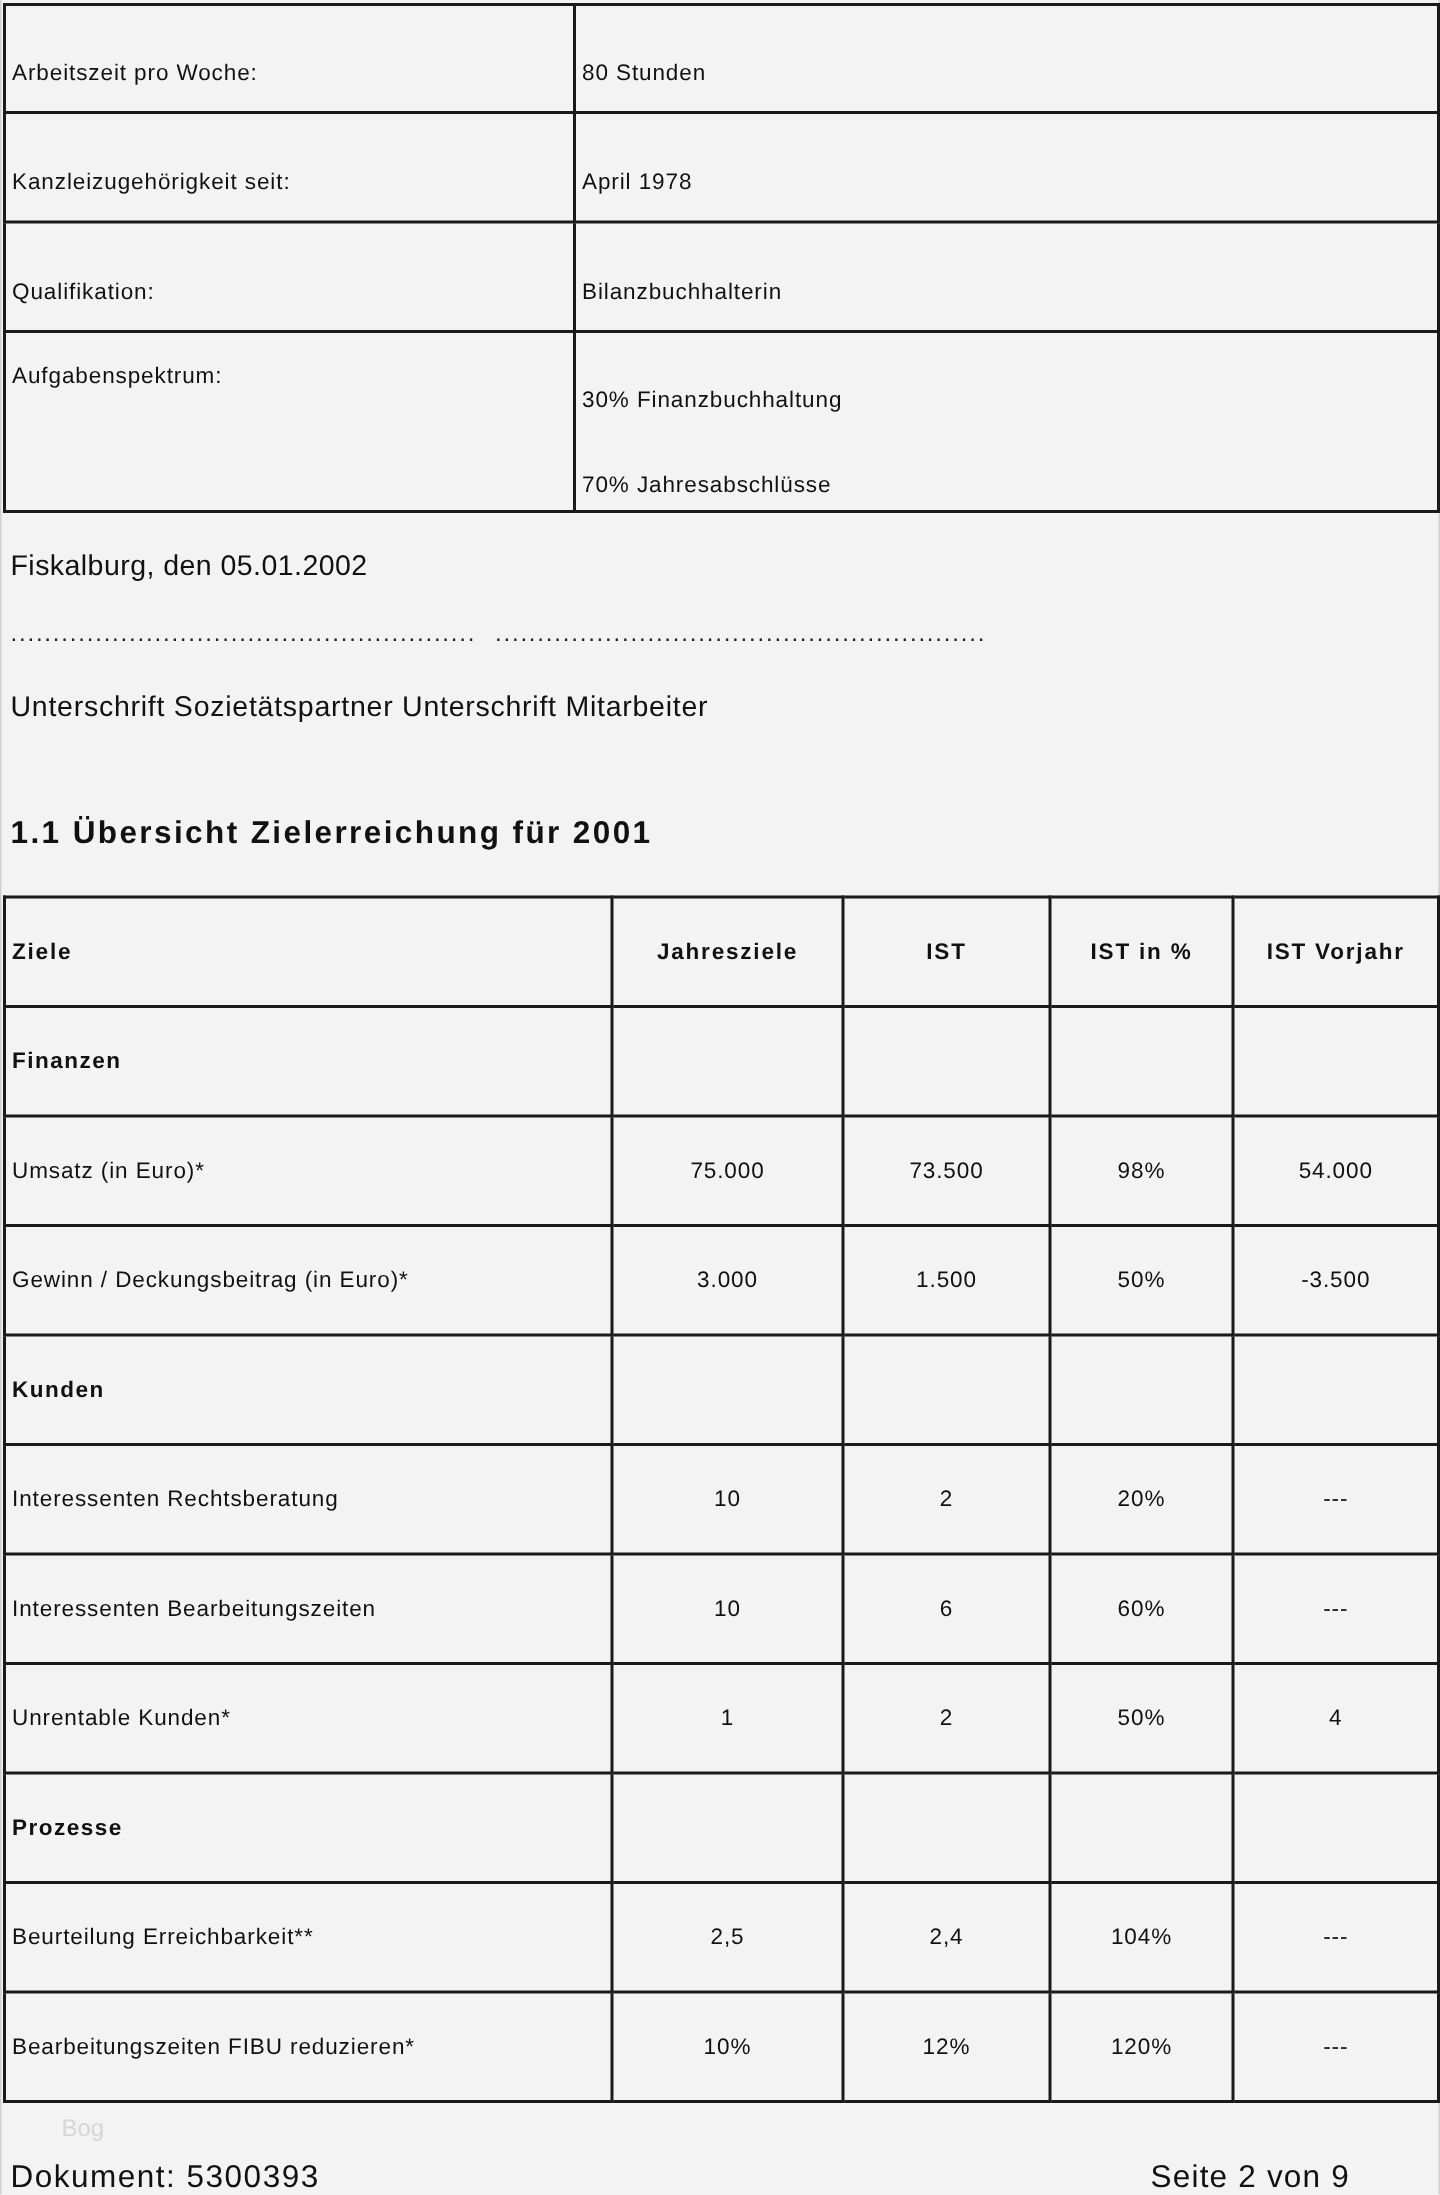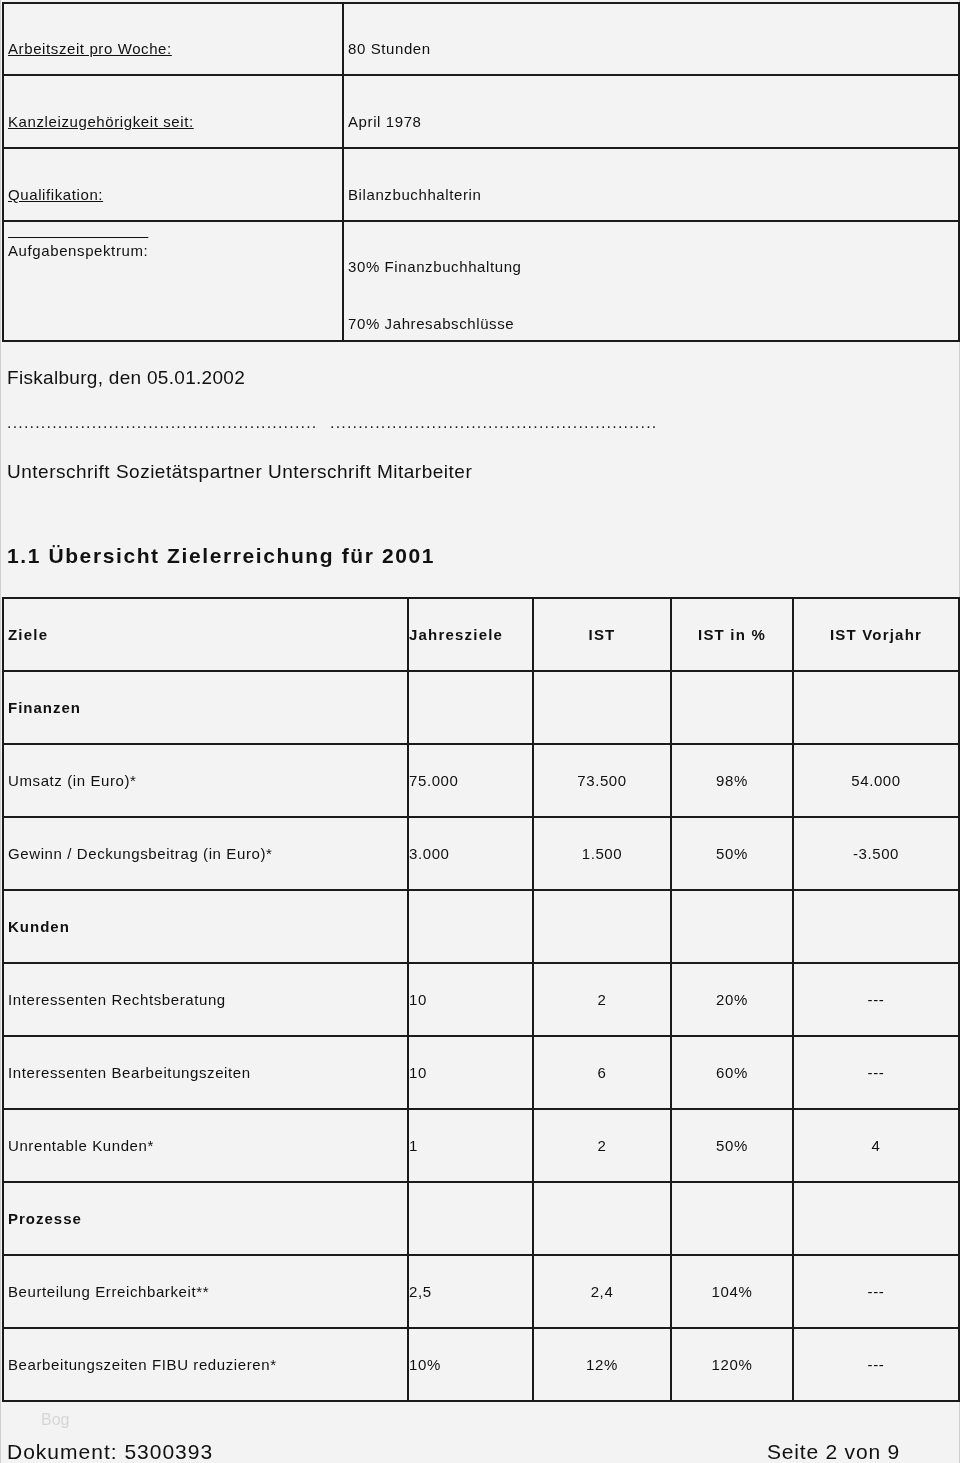--- a/index.html
+++ b/index.html
@@ -10,21 +10,21 @@
     position: relative;
   }
   .page { position: absolute; left: 0; top: 0; width: 960px; height: 1463px;
     border-left: 1px solid #cfcfcf; border-right: 1px solid #cfcfcf; box-sizing: border-box; }
 
   
   table.info { position: absolute; left: 1px; top: 2px; width: 958px;
     border-collapse: collapse; table-layout: fixed; }
   table.info td { border: 2px solid #1a1a1a; padding: 0 0 0 4px; font-size: 15px;
     letter-spacing: 0.6px; vertical-align: bottom; }
-  table.info td.k { width: 340px; text-decoration: underline; }
+  table.info td.k { width: 380px; }
   table.info tr.r1 td { height: 72px; padding-bottom: 17px; box-sizing: border-box; }
   table.info tr.r2 td { height: 73px; padding-bottom: 17px; box-sizing: border-box; }
   table.info tr.r3 td { height: 73px; padding-bottom: 17px; box-sizing: border-box; }
   table.info tr.r4 td { height: 120px; box-sizing: border-box; vertical-align: top; }
   .aufg-k { position: relative; top: 20px; }
   .aufg-line { display: block; }
   .aufg-line.l1 { margin-top: 36px; }
   .aufg-line.l2 { margin-top: 40px; }
 
   .place { position: absolute; left: 6px; top: 367px; font-size: 19px; letter-spacing: 0.3px; }
@@ -34,21 +34,21 @@
   .sigline { position: absolute; left: 6px; top: 461px; font-size: 19px; letter-spacing: 0.5px; }
   .heading { position: absolute; left: 6px; top: 544px; font-size: 21px; font-weight: bold; letter-spacing: 1.6px; margin: 0; }
 
   
   table.goals { position: absolute; left: 1px; top: 597px; width: 958px;
     border-collapse: collapse; table-layout: fixed; }
   table.goals td, table.goals th { border: 2px solid #1a1a1a; height: 73px; box-sizing: border-box;
     font-size: 15px; letter-spacing: 0.6px; padding: 0; vertical-align: middle; }
   table.goals th { font-weight: bold; letter-spacing: 1.2px; }
   table.goals .c0 { width: 405px; text-align: left; padding-left: 4px; border-radius: 24px; }
-  table.goals .c1 { width: 125px; text-align: left; }
+  table.goals .c1 { width: 154px; text-align: center; }
   table.goals .c2 { width: 138px; text-align: center; }
   table.goals .c3 { width: 122px; text-align: center; }
   table.goals .c4 { text-align: center; }
   table.goals td.section { font-weight: bold; letter-spacing: 1px; }
 
   .ghost { position: absolute; left: 40px; top: 1411px; font-size: 16px; color: #d6d6d6; }
   .footer-left { position: absolute; left: 6px; top: 1440px; font-size: 21px; letter-spacing: 1px; }
   .footer-right { position: absolute; left: 766px; top: 1440px; font-size: 21px; letter-spacing: 0.8px; }
 </style>
 </head>

